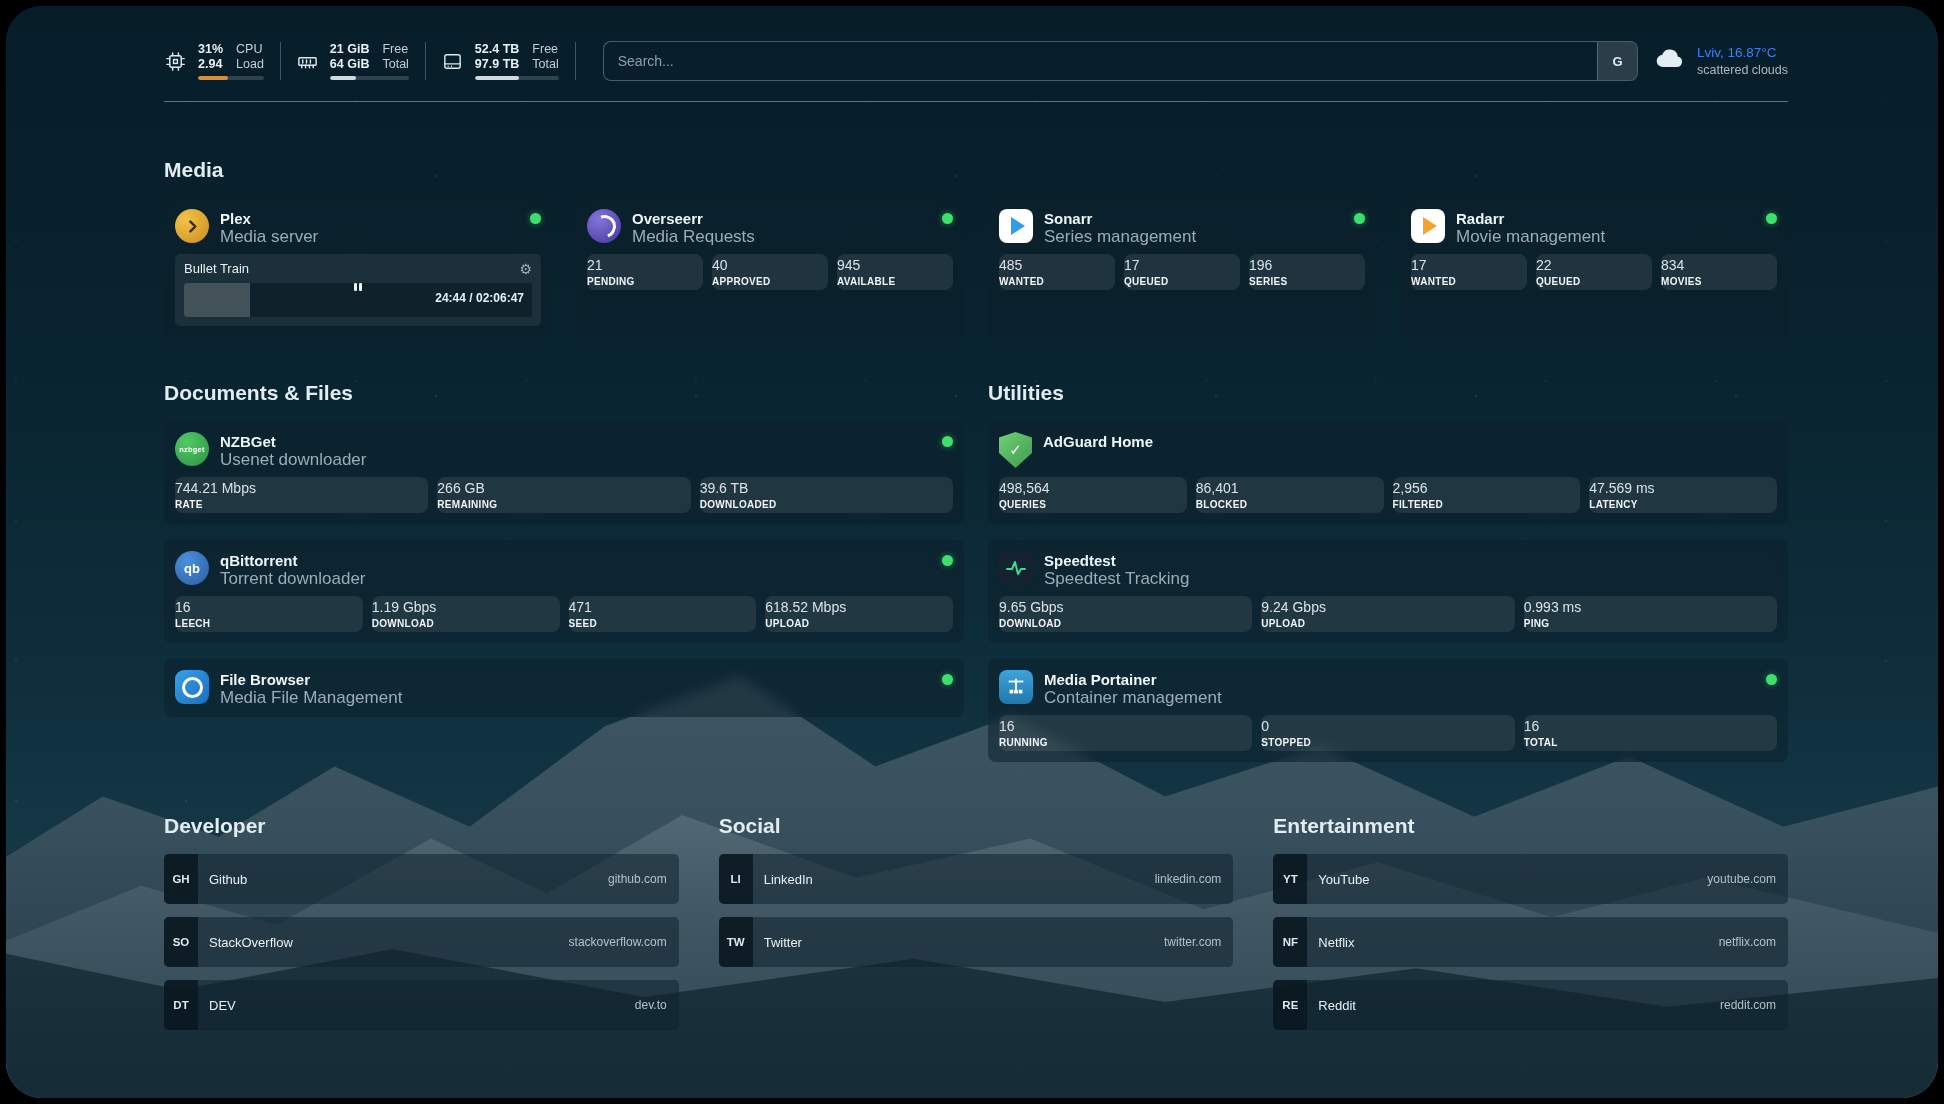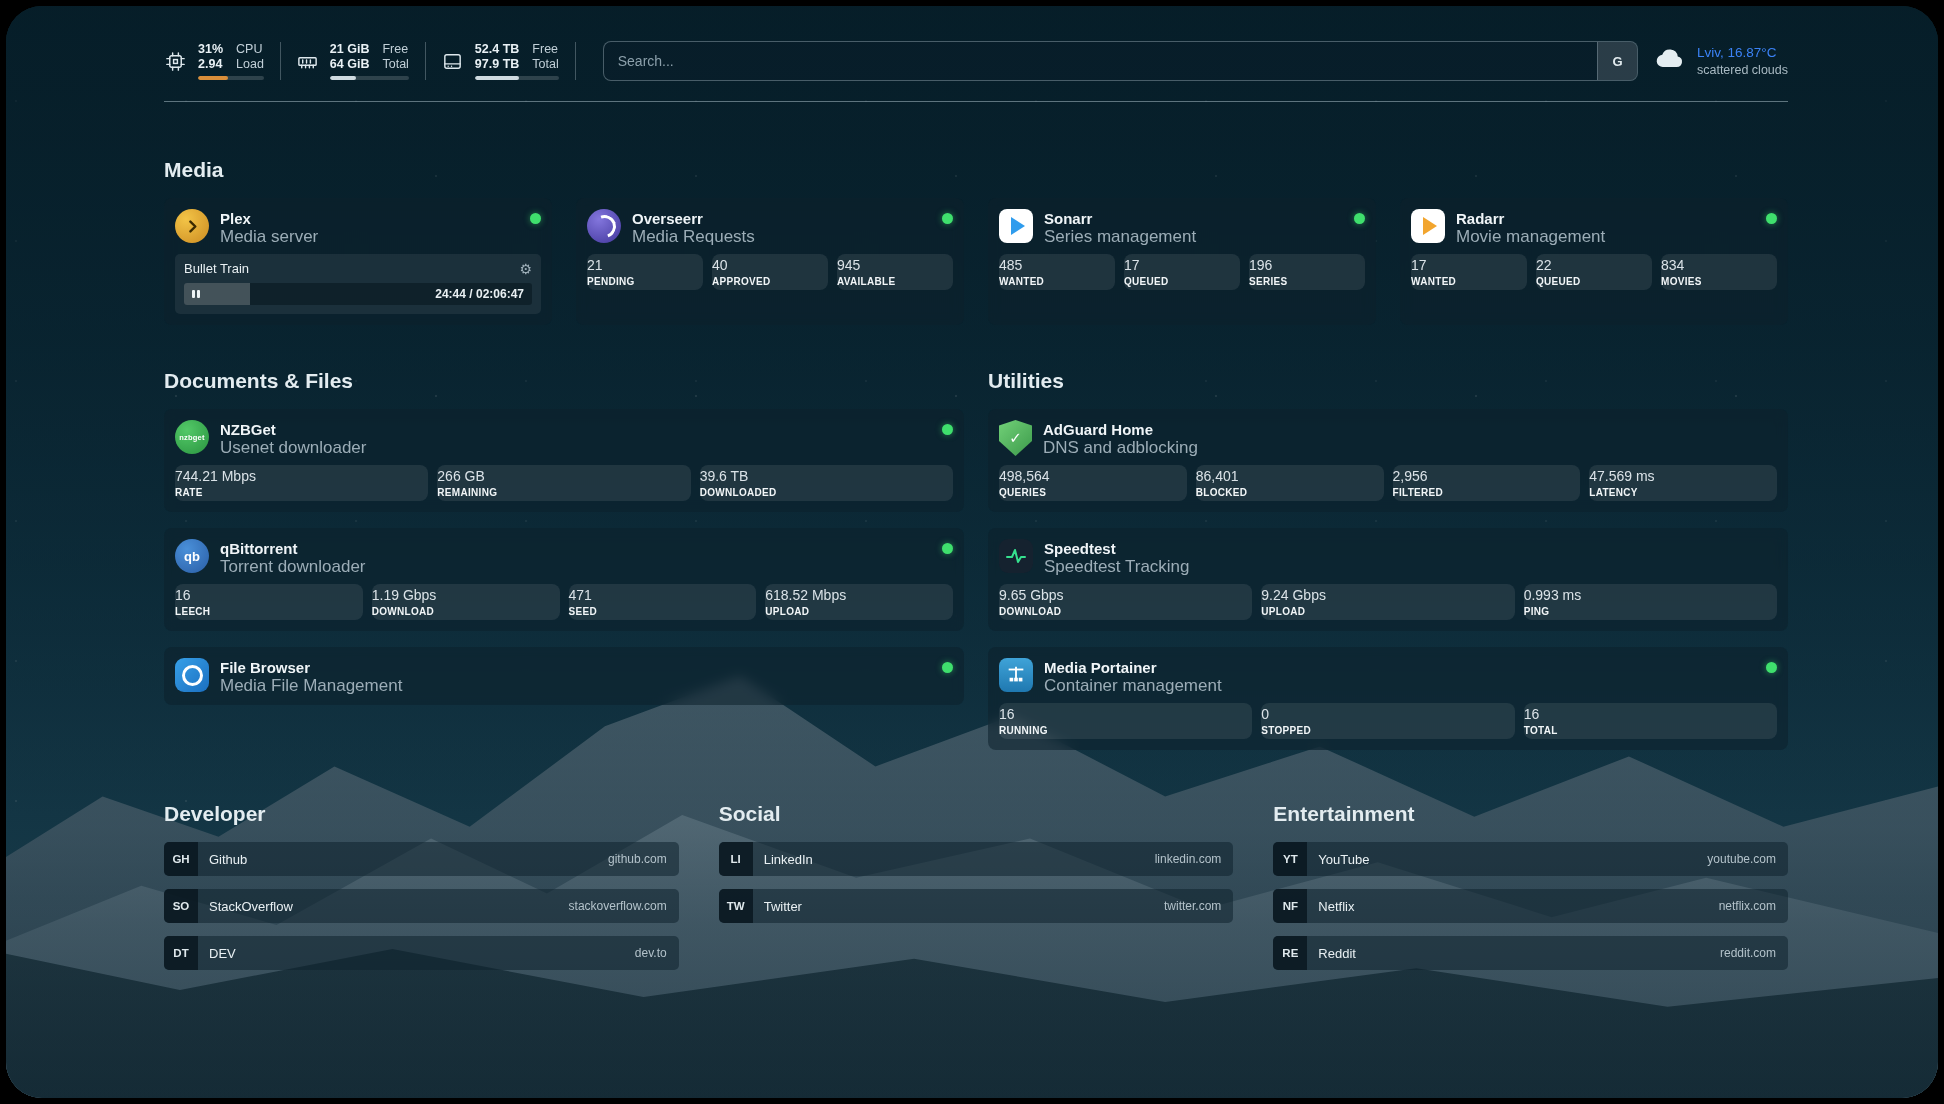--- a/index.html
+++ b/index.html
@@ -91,22 +91,22 @@
   .tile{flex:1;height:36px;background:rgba(255,255,255,.085);border-radius:8px;
     display:flex;flex-direction:column;justify-content:center;}
   .tile-val{font-size:14px;color:#dbe3e8;}
   .tile-lab{font-size:10px;font-weight:700;color:#f2f6f8;margin-top:3px;letter-spacing:.3px;}
 
   
   .player{background:rgba(255,255,255,.07);border-radius:5px;padding:7px 9px 9px;margin-top:9px;}
   .player-top{display:flex;align-items:center;justify-content:space-between;}
   .player-title{font-size:13px;color:#e9f0f3;}
   .gear{color:#9fb0ba;font-size:14px;cursor:pointer;line-height:14px;}
-  .pbar{position:relative;height:22px;margin-top:7px;background:rgba(8,22,30,.55);
-    border-radius:3px;display:flex;align-items:center;padding:0 8px;overflow:hidden;}
+  .pbar{position:relative;height:34px;margin-top:7px;background:rgba(8,22,30,.55);
+    border-radius:3px;display:flex;align-items:center;padding:0 8px;overflow:hidden;flex-direction:column;}
   .pfill{position:absolute;left:0;top:0;bottom:0;background:rgba(255,255,255,.22);}
   .pause{position:relative;display:flex;gap:2.5px;cursor:pointer;}
   .pause span{width:2.5px;height:8px;background:#eef4f6;border-radius:1px;}
   .ptime{position:relative;margin-left:auto;font-size:12px;font-weight:700;color:#e9f0f3;}
 
   
   .app-icon{width:34px;height:34px;border-radius:50%;flex:none;display:flex;
     align-items:center;justify-content:center;font-weight:700;overflow:hidden;}
   .plex-icon{background:radial-gradient(circle at 32% 30%,#f3c447,#cc8c22);}
   .plex-icon svg{width:17px;height:17px;}
@@ -126,21 +126,21 @@
   .adguard-icon{border-radius:0;background:linear-gradient(135deg,#72d178,#3c9a4b);
     clip-path:polygon(50% 0%,100% 15%,100% 58%,50% 100%,0% 58%,0% 15%);
     color:#fff;font-size:15px;width:33px;height:36px;}
   .speedtest-icon{border-radius:9px;background:#15222f;}
   .speedtest-icon svg{width:24px;height:24px;}
   .portainer-icon{border-radius:8px;background:linear-gradient(180deg,#3fa3d8,#1f78b0);}
   .portainer-icon svg{width:22px;height:22px;}
 
   
   .bookmarks{display:grid;grid-template-columns:repeat(3,1fr);gap:40px;margin-top:52px;}
-  .bm-row{display:flex;align-items:center;height:34px;margin-bottom:13px;
+  .bm-row{display:flex;align-items:center;height:50px;margin-bottom:13px;
     background:rgba(14,34,45,.55);border-radius:5px;overflow:hidden;cursor:pointer;}
   .bm-abbr{width:34px;align-self:stretch;background:rgba(8,22,30,.82);color:#dfe8ec;
     font-size:11.5px;font-weight:600;display:flex;align-items:center;justify-content:center;flex:none;}
   .bm-name{font-size:13px;color:#e9f0f3;margin-left:11px;}
   .bm-url{font-size:12px;color:#b3c2ca;margin-left:auto;margin-right:12px;}
 </style>
 </head>
 <body>
 
 <div class="screen">
@@ -426,21 +426,20 @@
 
       <div>
         <h2 class="section-title">Utilities</h2>
         <div class="col-stack">
 
           <div class="card">
             <div class="card-head">
               <span class="app-icon adguard-icon">✓</span>
               <div class="card-titles">
                 <div class="card-name">AdGuard Home</div>
-                <div class="card-sub">DNS and adblocking</div>
               </div>
             </div>
             <div class="tiles">
               <div class="tile">
                 <div class="tile-val">498,564</div>
                 <div class="tile-lab">QUERIES</div>
               </div>
               <div class="tile">
                 <div class="tile-val">86,401</div>
                 <div class="tile-lab">BLOCKED</div>

